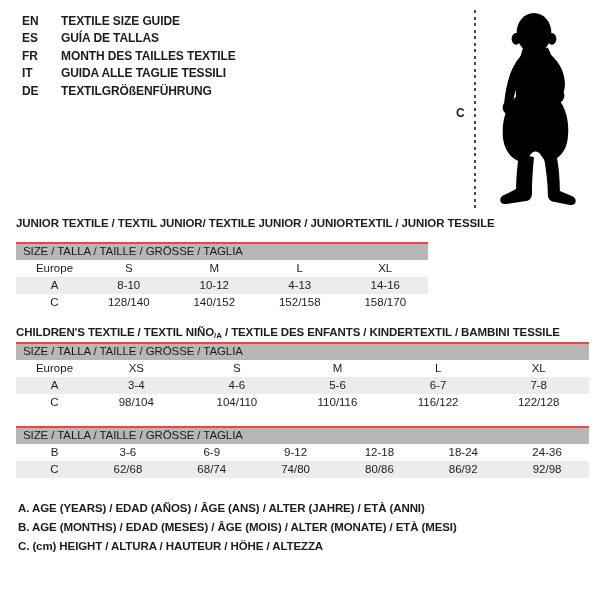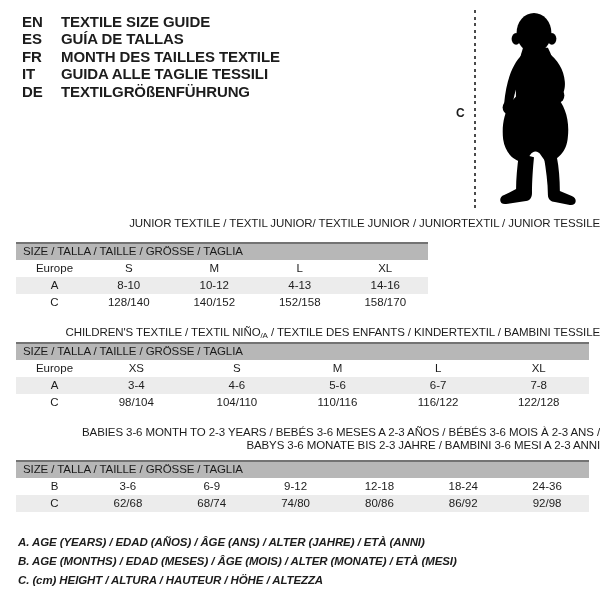--- a/index.html
+++ b/index.html
@@ -2,54 +2,54 @@
 <html><head>
 <meta charset="utf-8">
 <style>
   html,body{margin:0;padding:0;background:#fff;}
   .page{
     position:relative;width:600px;height:600px;background:#ffffff;overflow:hidden;
     font-family:"Liberation Sans","DejaVu Sans",sans-serif;color:#1c1c1c;
   }
   
   .langs{position:absolute;top:13px;left:22px;}
-  .lang-row{display:flex;font-weight:bold;font-size:15px;line-height:17.4px;letter-spacing:-0.1px;}
+  .lang-row{display:flex;font-weight:bold;font-size:12px;line-height:17.4px;letter-spacing:-0.1px;}
   .lang-code{width:39px;}
   
   .size-figure{position:absolute;top:6px;left:450px;width:148px;height:212px;}
   .height-label{position:absolute;left:6px;top:100px;font-size:12px;font-weight:bold;}
   .dotted-line{
     position:absolute;left:24px;top:4px;height:202px;width:2px;
     background:repeating-linear-gradient(to bottom,#4a4a4a 0 3px,transparent 3px 6.5px);
   }
   .baby-svg{position:absolute;left:32px;top:2px;}
   
   .section{margin-left:16px;}
-  .section-heading{font-weight:normal;font-size:11.5px;line-height:13px;letter-spacing:-0.1px;text-align:right;}
+  .section-heading{font-weight:bold;font-size:11.5px;line-height:13px;letter-spacing:-0.1px;}
   .sub-small{font-size:8px;vertical-align:-2px;}
   .sec-junior{margin-top:217px;}
   .sec-junior .section-heading{margin-bottom:12px;}
   .sec-children{margin-top:15px;}
   .sec-children .section-heading{margin-bottom:0;}
   .sec-babies{margin-top:15px;}
   .sec-babies .section-heading{margin-bottom:8px;}
   
   table.size-table{border-collapse:collapse;table-layout:fixed;font-size:11.5px;}
   .t-narrow{width:412px;}
   .t-wide{width:573px;}
   .size-bar th{
-    background:#b7b7b7;border-top:2px solid #737373;
+    background:#b7b7b7;border-top:2px solid #ef4444;
     text-align:left;font-weight:normal;color:#1a1a1a;
     padding:1px 0 2px 7px;line-height:13px;height:13px;letter-spacing:-0.1px;
   }
   td{height:17px;padding:0;text-align:center;font-weight:normal;line-height:17px;}
   td.rowlabel{text-align:center;padding-left:7px;}
   tr.shaded td{background:#ececec;}
   
-  .legend{margin:21px 0 4px 18px;font-style:italic;}
+  .legend{margin:21px 0 4px 18px;}
   .legend-line{font-weight:bold;font-size:11.5px;line-height:19px;letter-spacing:-0.1px;}
 </style>
 </head>
 <body>
 
 <div class="page">
 
   <div class="langs">
     <div class="lang-row">
       <span class="lang-code">EN</span>
@@ -169,24 +169,20 @@
         <td>104/110</td>
         <td>110/116</td>
         <td>116/122</td>
         <td>122/128</td>
       </tr>
     </tbody>
       </table>
   </div>
 
   <div class="section sec-babies">
-    <div class="section-heading">
-      <div>BABIES 3-6 MONTH TO 2-3 YEARS / BEBÉS 3-6 MESES A 2-3 AÑOS / BÉBÉS 3-6 MOIS À 2-3 ANS /</div>
-      <div>BABYS 3-6 MONATE BIS 2-3 JAHRE / BAMBINI 3-6 MESI A 2-3 ANNI</div>
-    </div>
     <table class="size-table t-wide">
       <colgroup>
           <col style="width:70px">
           <col>
           <col>
           <col>
           <col>
           <col>
           <col>
         </colgroup>

